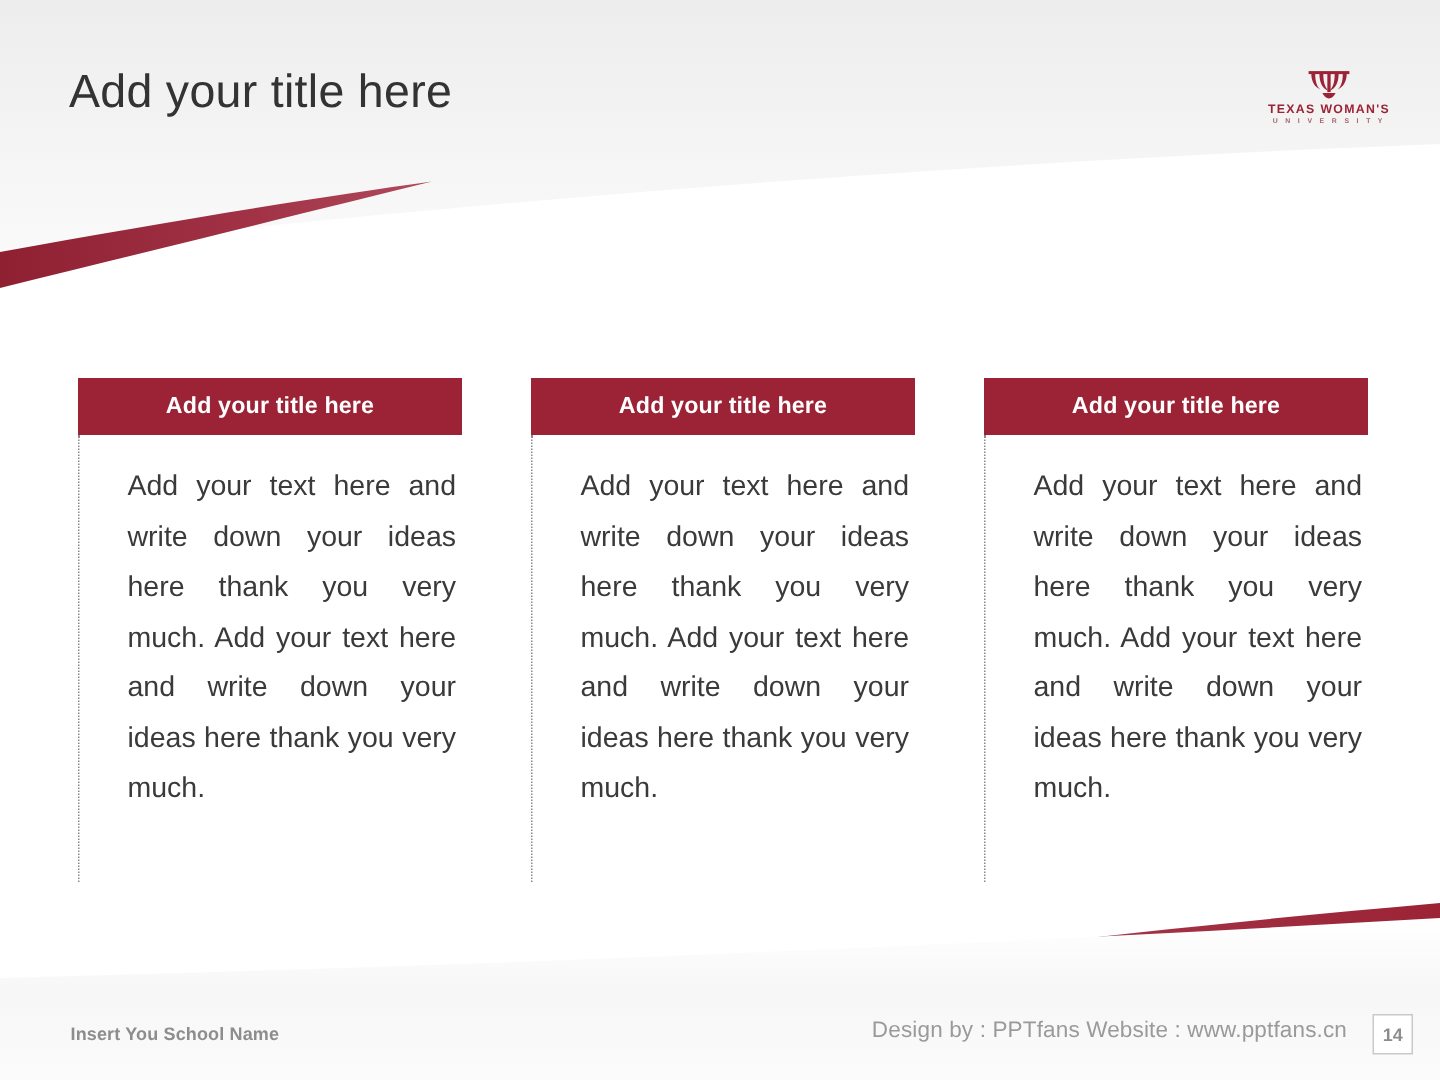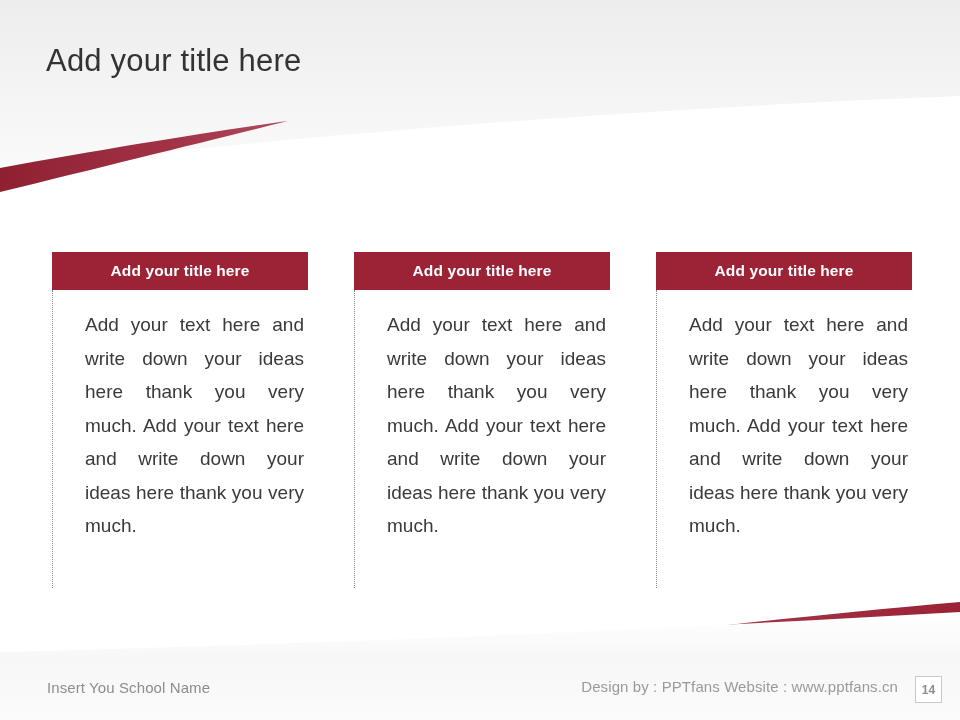--- a/index.html
+++ b/index.html
@@ -131,22 +131,22 @@
     height: 130px;
     z-index: 1;
   }
   .bottom-swoosh svg { display: block; }
 
   
   .footer-school {
     position: absolute;
     left: 47px;
     bottom: 24px;
-    font-size: 15px;
-    font-weight: normal;
+    font-size: 12px;
+    font-weight: bold;
     color: #8d8d8d;
     letter-spacing: 0.1px;
     z-index: 5;
   }
   .footer-credit {
     position: absolute;
     right: 62px;
     bottom: 25px;
     font-size: 15px;
     color: #9a9a9a;
@@ -190,20 +190,35 @@
           <stop offset="100%" stop-color="#B04A5C"></stop>
         </linearGradient>
       </defs>
       <path d="M0,0 L960,0 L960,96 C700,106 360,128 0,170 Z" fill="url(#grayGrad)"></path>
       <path d="M0,168 C110,148 215,131 288,121 C215,139 110,165 0,192 Z" fill="url(#maroonGrad)"></path>
     </svg>
   </div>
 
   <div class="slide-title">Add your title here</div>
 
+  <div class="logo">
+    <svg class="logo-mark" width="30" height="19" viewBox="0 0 30 19" xmlns="http://www.w3.org/2000/svg">
+      <g fill="#9B2335">
+        <path d="M3.2,2.2 C3.2,7.0 5.4,11.2 9.2,12.6 C7.0,11.0 5.8,7.4 5.8,2.2 Z"></path>
+        <path d="M26.8,2.2 C26.8,7.0 24.6,11.2 20.8,12.6 C23.0,11.0 24.2,7.4 24.2,2.2 Z"></path>
+        <path d="M8.6,2.2 C8.6,8.0 10.7,12.6 15,13.6 C12.4,12.0 11.2,7.8 11.2,2.2 Z"></path>
+        <path d="M21.4,2.2 C21.4,8.0 19.3,12.6 15,13.6 C17.6,12.0 18.8,7.8 18.8,2.2 Z"></path>
+        <rect x="13.9" y="2.0" width="2.2" height="12.4"></rect>
+        <rect x="1.4" y="0.4" width="27.2" height="2.0"></rect>
+        <path d="M10.6,15.0 L19.4,15.0 C18.3,17.3 16.8,18.6 15,18.6 C13.2,18.6 11.7,17.3 10.6,15.0 Z"></path>
+      </g>
+    </svg>
+    <span class="logo-name">TEXAS WOMAN'S</span>
+    <span class="logo-sub">U N I V E R S I T Y</span>
+  </div>
 
   <div class="columns">
 
     <div class="col col-0">
       <div class="col-banner">Add your title here</div>
       <div class="col-body">
         <p class="col-text">Add your text here and write down your ideas here thank you very much. Add your text here and write down your ideas here thank you very much.</p>
       </div>
     </div>
 

